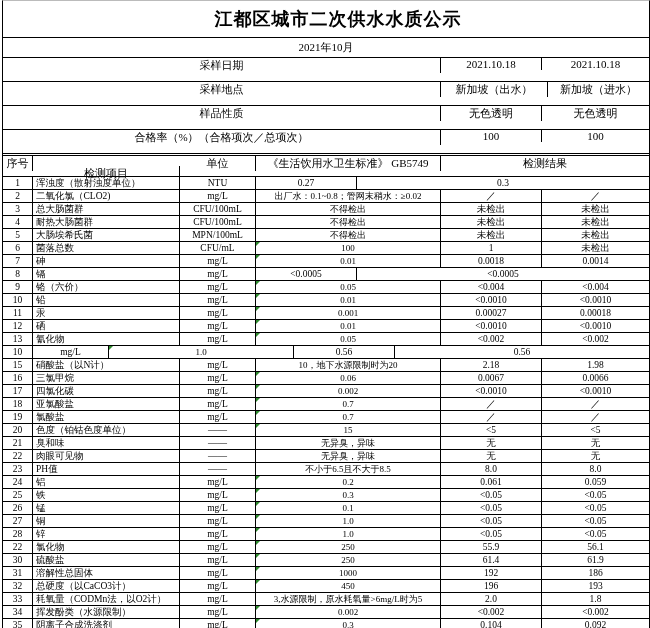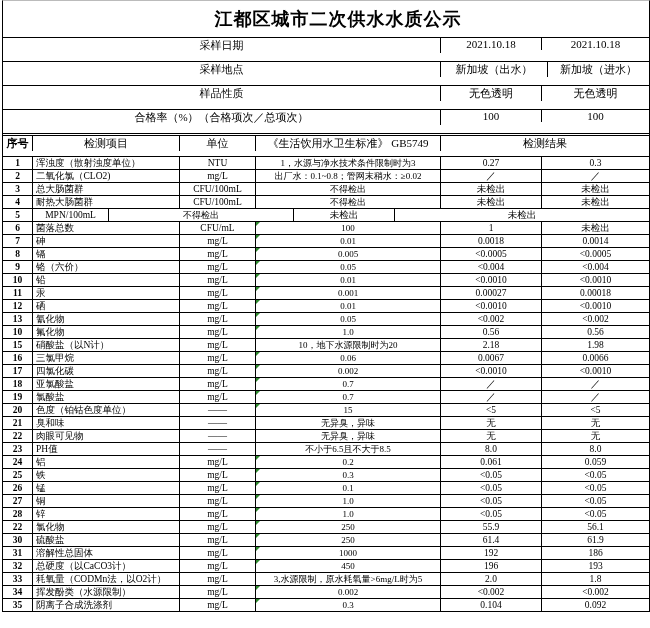--- a/index.html
+++ b/index.html
@@ -24,21 +24,21 @@
     box-sizing:border-box;
     border-right:1px solid #000;
     display:flex;align-items:center;justify-content:center;
     text-align:center;
     overflow:hidden;white-space:nowrap;
     position:relative;
   }
   .cell:last-child{border-right:none;}
 
   
-  .c-no{width:30px;font-weight:bold;}
+  .c-no{width:30px;}
   .c-item{width:147px;justify-content:flex-start;text-align:left;padding-left:3px;}
   .c-unit{width:76px;}
   .c-std{width:185px;}
   .c-r1{width:101px;}
   .c-r2{width:107px;flex:1;}
   .c-label{width:438px;}   
   .c-result{width:208px;flex:1;} 
 
   .title-row{height:36px;display:flex;align-items:center;justify-content:center;
     border-bottom:1px solid #000;}
@@ -59,20 +59,23 @@
 </head>
 <body>
 
 <div class="page">
   <div class="sheet">
 
     <div class="title-row">
       <span class="title">江都区城市二次供水水质公示</span>
     </div>
 
+    <div class="month-row">
+      <span>2021年10月</span>
+    </div>
 
     <div class="info" id="info-rows">
   <div class="row">
     <div class="cell c-label">采样日期</div>
     <div class="cell c-r1">2021.10.18</div>
     <div class="cell c-r2">2021.10.18</div>
   </div>
 
   <div class="row">
     <div class="cell c-label">采样地点</div>
@@ -89,33 +92,32 @@
   <div class="row">
     <div class="cell c-label">合格率（%）（合格项次／总项次）</div>
     <div class="cell c-r1">100</div>
     <div class="cell c-r2">100</div>
   </div>
 </div>
 
     <div class="head">
       <div class="row">
         <div class="cell c-no">序号</div>
-        <div class="cell c-item" style="justify-content:center;text-align:center;padding-left:0;">检测项目</div>
+        <div class="cell c-item" style="justify-content:center;text-align:center;padding-left:0;margin-top:10px;">检测项目</div>
         <div class="cell c-unit">单位</div>
         <div class="cell c-std">《生活饮用水卫生标准》 GB5749</div>
         <div class="cell c-result">检测结果</div>
       </div>
     </div>
 
     <div class="body" id="data-rows">
   <div class="row">
     <div class="cell c-no">1</div>
     <div class="cell c-item">浑浊度（散射浊度单位）</div>
     <div class="cell c-unit">NTU</div>
-    <div class="cell c-std">1，水源与净水技术条件限制时为3</div>
     <div class="cell c-r1">0.27</div>
     <div class="cell c-r2">0.3</div>
   </div>
 
   <div class="row">
     <div class="cell c-no">2</div>
     <div class="cell c-item">二氧化氯（CLO2)</div>
     <div class="cell c-unit">mg/L</div>
     <div class="cell c-std">出厂水：0.1~0.8；管网末稍水：≥0.02</div>
     <div class="cell c-r1">／</div>
@@ -135,20 +137,21 @@
     <div class="cell c-no">4</div>
     <div class="cell c-item">耐热大肠菌群</div>
     <div class="cell c-unit">CFU/100mL</div>
     <div class="cell c-std">不得检出</div>
     <div class="cell c-r1">未检出</div>
     <div class="cell c-r2">未检出</div>
   </div>
 
   <div class="row">
     <div class="cell c-no">5</div>
+    <div class="cell c-item">大肠埃希氏菌</div>
     <div class="cell c-unit">MPN/100mL</div>
     <div class="cell c-std">不得检出</div>
     <div class="cell c-r1">未检出</div>
     <div class="cell c-r2">未检出</div>
   </div>
 
   <div class="row">
     <div class="cell c-no">6</div>
     <div class="cell c-item">菌落总数</div>
     <div class="cell c-unit">CFU/mL</div>
@@ -163,21 +166,20 @@
     <div class="cell c-unit">mg/L</div>
     <div class="cell c-std mark">0.01</div>
     <div class="cell c-r1">0.0018</div>
     <div class="cell c-r2">0.0014</div>
   </div>
 
   <div class="row">
     <div class="cell c-no">8</div>
     <div class="cell c-item">镉</div>
     <div class="cell c-unit">mg/L</div>
-    <div class="cell c-std mark">0.005</div>
     <div class="cell c-r1">&lt;0.0005</div>
     <div class="cell c-r2">&lt;0.0005</div>
   </div>
 
   <div class="row">
     <div class="cell c-no">9</div>
     <div class="cell c-item">铬（六价）</div>
     <div class="cell c-unit">mg/L</div>
     <div class="cell c-std mark">0.05</div>
     <div class="cell c-r1">&lt;0.004</div>
@@ -215,21 +217,20 @@
     <div class="cell c-no">13</div>
     <div class="cell c-item">氰化物</div>
     <div class="cell c-unit">mg/L</div>
     <div class="cell c-std mark">0.05</div>
     <div class="cell c-r1">&lt;0.002</div>
     <div class="cell c-r2">&lt;0.002</div>
   </div>
 
   <div class="row">
     <div class="cell c-no">10</div>
-    <div class="cell c-item">氟化物</div>
     <div class="cell c-unit">mg/L</div>
     <div class="cell c-std mark">1.0</div>
     <div class="cell c-r1">0.56</div>
     <div class="cell c-r2">0.56</div>
   </div>
 
   <div class="row">
     <div class="cell c-no">15</div>
     <div class="cell c-item">硝酸盐（以N计）</div>
     <div class="cell c-unit">mg/L</div>

